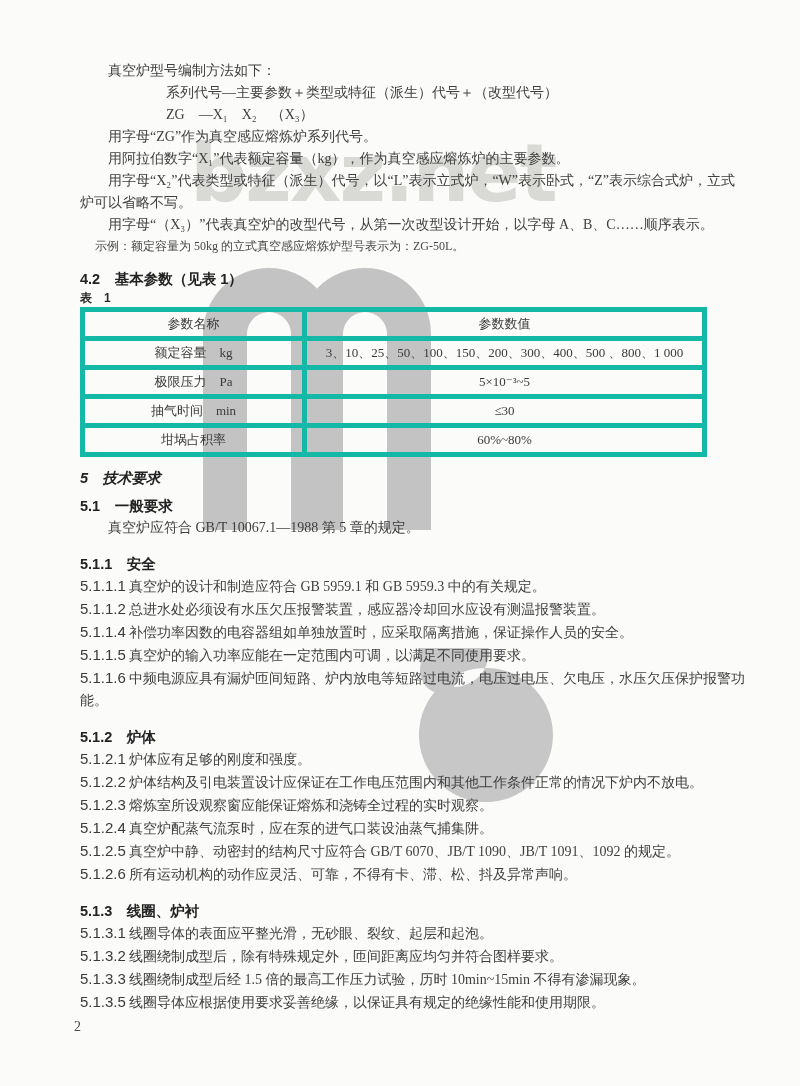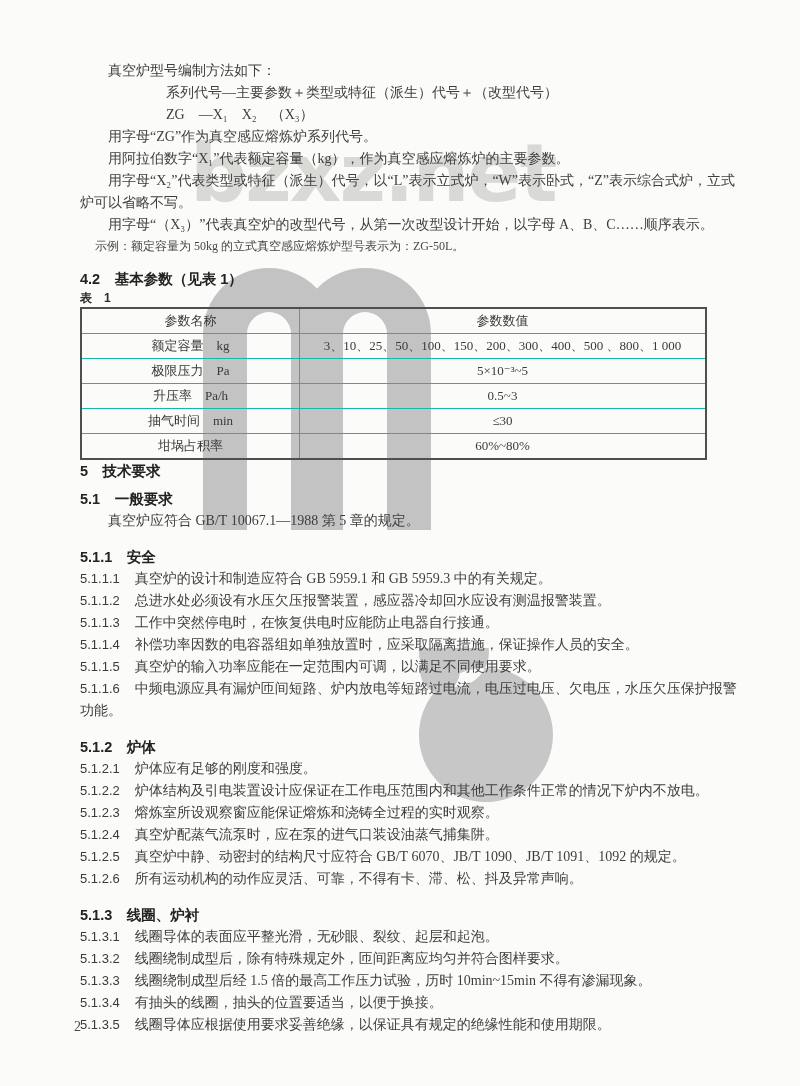--- a/index.html
+++ b/index.html
@@ -38,31 +38,31 @@
   .tbl-caption{
     width:627px; font-weight:bold; font-size:12px;
     line-height:17px; color:#2c2c2c;
     font-family:"Liberation Sans","DejaVu Sans",sans-serif;
   }
   table.params{
     width:627px; border-collapse:collapse; background:transparent;
     border:2px solid #4f4f4f; font-size:13px; color:#3a3a3a;
   }
   table.params td{
-    border:1px solid #14b8a6; text-align:center; height:20px;
+    border:5px solid #14b8a6; text-align:center; height:20px;
     padding:1px 4px; background:transparent;
   }
   table.params td.c-name{width:209px;}
   table.params tr.head td{height:22px;}
-  .h5{}
+  .h5{margin-top:10px;font-style:italic;}
   .h51{margin-top:6px;}
   .h511,.h512,.h513{margin-top:14px;}
   .clause .cnum{
     font-family:"Liberation Sans","DejaVu Sans",sans-serif;
-    font-size:13px; margin-right:15px; color:#3a3a3a;
+    font-size:15px; margin-right:3px; color:#3a3a3a;
   }
   .page-num{
     position:absolute; left:74px; top:1016px; z-index:1;
     font-size:14px; color:#4a4a4a;
   }
 </style>
 </head>
 <body>
 
 <div class="page">
@@ -103,57 +103,51 @@
         </tr>
         <tr>
           <td class="c-name">额定容量　kg</td>
           <td>3、10、25、50、100、150、200、300、400、500 、800、1 000</td>
         </tr>
         <tr>
           <td class="c-name">极限压力　Pa</td>
           <td>5×10⁻³~5</td>
         </tr>
         <tr>
-          <td class="c-name">升压率　Pa/h</td>
-          <td>0.5~3</td>
-        </tr>
-        <tr>
           <td class="c-name">抽气时间　min</td>
           <td>≤30</td>
         </tr>
         <tr>
           <td class="c-name">坩埚占积率</td>
           <td>60%~80%</td>
         </tr>
       </tbody>
     </table>
 
     <p class="h-bold h5">5　技术要求</p>
     <p class="h-bold h51">5.1　一般要求</p>
     <p class="indent">真空炉应符合 GB/T 10067.1—1988 第 5 章的规定。</p>
 
     <p class="h-bold h511">5.1.1　安全</p>
     <p class="clause"><span class="cnum">5.1.1.1</span><span>真空炉的设计和制造应符合 GB 5959.1 和 GB 5959.3 中的有关规定。</span></p>
     <p class="clause"><span class="cnum">5.1.1.2</span><span>总进水处必须设有水压欠压报警装置，感应器冷却回水应设有测温报警装置。</span></p>
-    <p class="clause"><span class="cnum">5.1.1.3</span><span>工作中突然停电时，在恢复供电时应能防止电器自行接通。</span></p>
     <p class="clause"><span class="cnum">5.1.1.4</span><span>补偿功率因数的电容器组如单独放置时，应采取隔离措施，保证操作人员的安全。</span></p>
     <p class="clause"><span class="cnum">5.1.1.5</span><span>真空炉的输入功率应能在一定范围内可调，以满足不同使用要求。</span></p>
     <p class="clause"><span class="cnum">5.1.1.6</span><span>中频电源应具有漏炉匝间短路、炉内放电等短路过电流，电压过电压、欠电压，水压欠压保护报警功能。</span></p>
 
     <p class="h-bold h512">5.1.2　炉体</p>
     <p class="clause"><span class="cnum">5.1.2.1</span><span>炉体应有足够的刚度和强度。</span></p>
     <p class="clause"><span class="cnum">5.1.2.2</span><span>炉体结构及引电装置设计应保证在工作电压范围内和其他工作条件正常的情况下炉内不放电。</span></p>
     <p class="clause"><span class="cnum">5.1.2.3</span><span>熔炼室所设观察窗应能保证熔炼和浇铸全过程的实时观察。</span></p>
     <p class="clause"><span class="cnum">5.1.2.4</span><span>真空炉配蒸气流泵时，应在泵的进气口装设油蒸气捕集阱。</span></p>
     <p class="clause"><span class="cnum">5.1.2.5</span><span>真空炉中静、动密封的结构尺寸应符合 GB/T 6070、JB/T 1090、JB/T 1091、1092 的规定。</span></p>
     <p class="clause"><span class="cnum">5.1.2.6</span><span>所有运动机构的动作应灵活、可靠，不得有卡、滞、松、抖及异常声响。</span></p>
 
     <p class="h-bold h513">5.1.3　线圈、炉衬</p>
     <p class="clause"><span class="cnum">5.1.3.1</span><span>线圈导体的表面应平整光滑，无砂眼、裂纹、起层和起泡。</span></p>
     <p class="clause"><span class="cnum">5.1.3.2</span><span>线圈绕制成型后，除有特殊规定外，匝间距离应均匀并符合图样要求。</span></p>
     <p class="clause"><span class="cnum">5.1.3.3</span><span>线圈绕制成型后经 1.5 倍的最高工作压力试验，历时 10min~15min 不得有渗漏现象。</span></p>
-    <p class="clause"><span class="cnum">5.1.3.4</span><span>有抽头的线圈，抽头的位置要适当，以便于换接。</span></p>
     <p class="clause"><span class="cnum">5.1.3.5</span><span>线圈导体应根据使用要求妥善绝缘，以保证具有规定的绝缘性能和使用期限。</span></p>
 
   </div>
 
   <div class="page-num">2</div>
 </div>
 
 </body></html>

